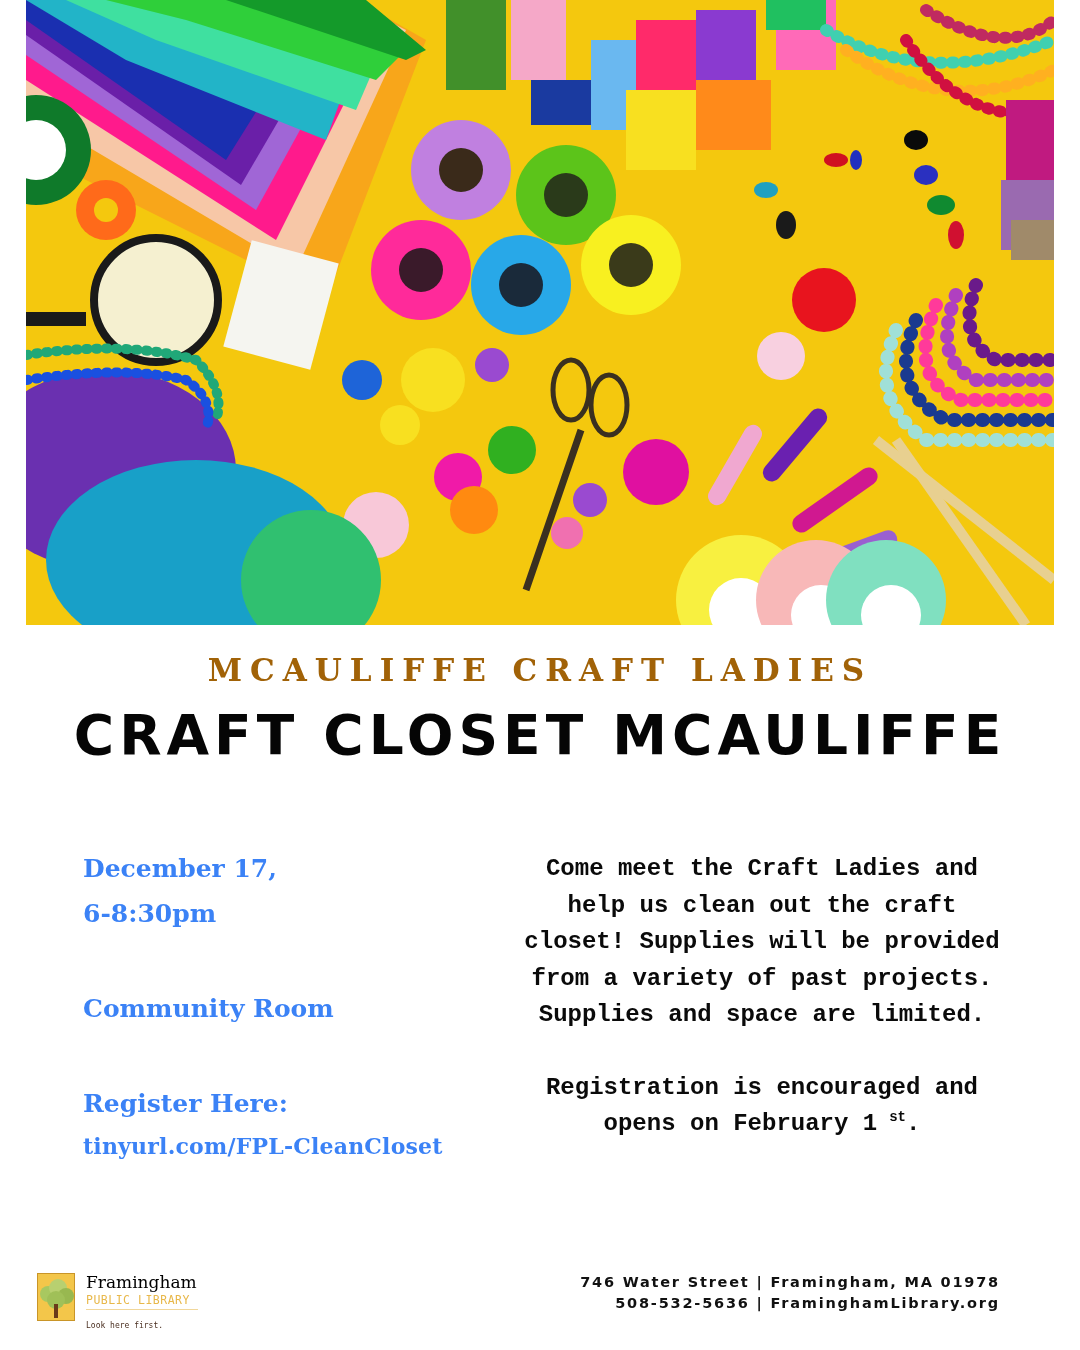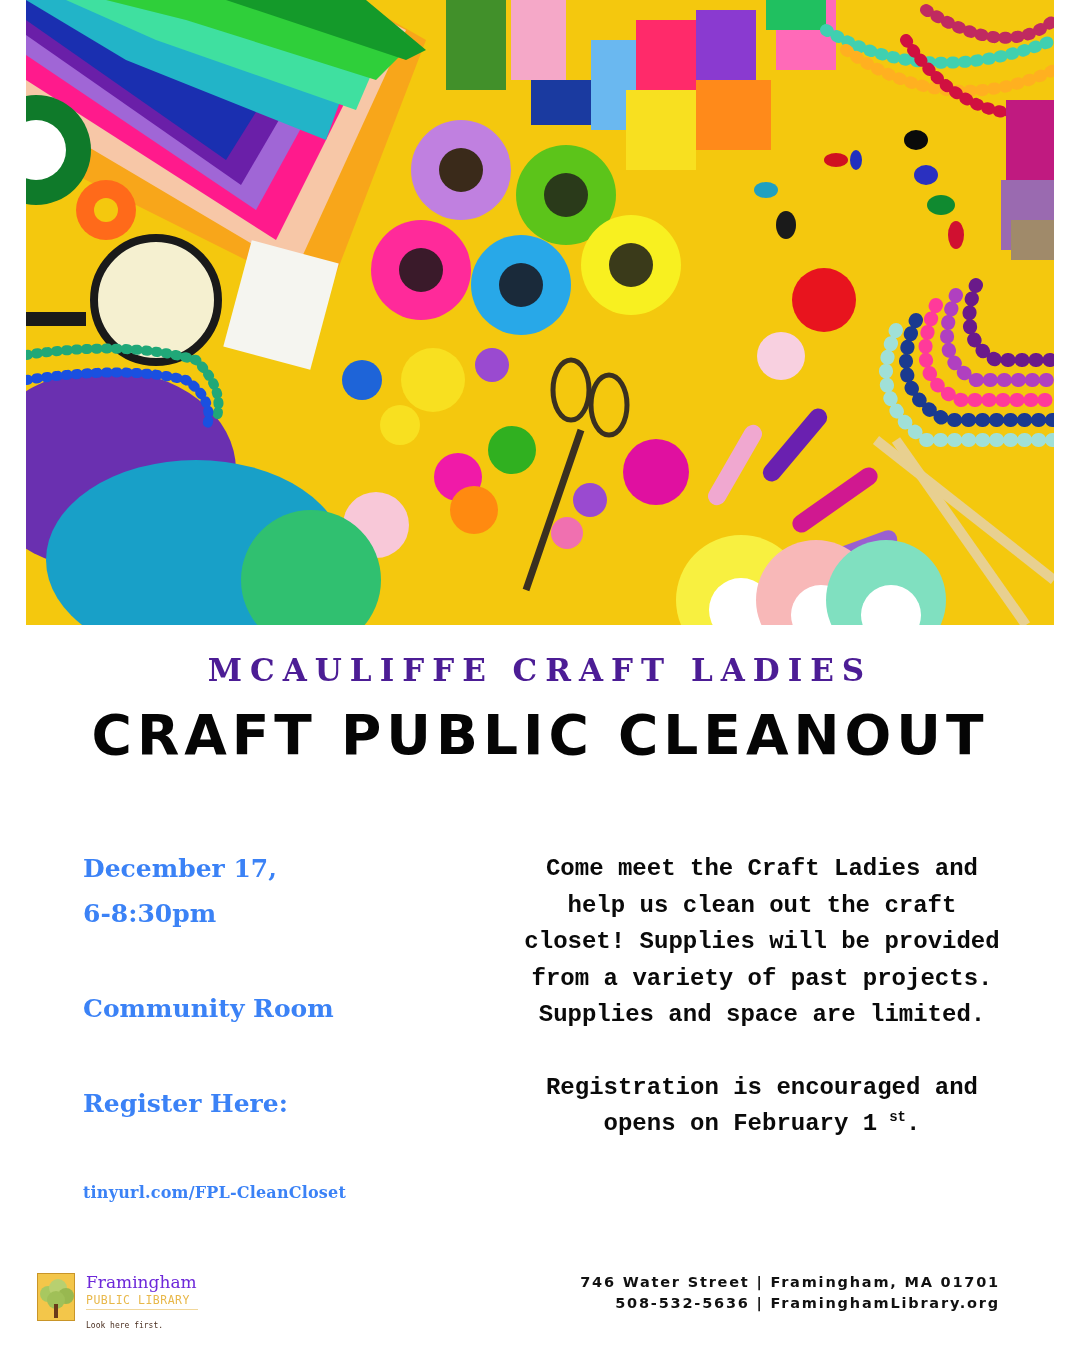--- a/index.html
+++ b/index.html
@@ -2,36 +2,36 @@
 <html><head>
   <meta charset="utf-8">
   <style>
     html, body { margin: 0; padding: 0; }
     body { width: 1080px; height: 1350px; background: #ffffff; position: relative; overflow: hidden; font-family: "DejaVu Sans", sans-serif; color: #0a0a0a; }
 
     
     .hero { position: absolute; left: 26px; top: 0; width: 1028px; height: 625px; overflow: hidden; background: #f4c80e; }
     .hero svg { position: absolute; left: 0; top: 0; width: 1028px; height: 625px; }
 
-    .subtitle { position: absolute; left: 0; right: 0; top: 652px; text-align: center; font-family: "DejaVu Serif", serif; font-weight: 900; font-size: 31px; letter-spacing: 8px; color: #4c1d95; }
+    .subtitle { position: absolute; left: 0; right: 0; top: 652px; text-align: center; font-family: "DejaVu Serif", serif; font-weight: 900; font-size: 31px; letter-spacing: 8px; color: #a16207; }
     .title { position: absolute; left: 0; right: 0; top: 703px; text-align: center; font-family: "DejaVu Sans", sans-serif; font-weight: 900; font-size: 55px; letter-spacing: 5px; color: #050505; }
 
     .left-col { position: absolute; left: 83px; top: 846px; width: 420px; font-family: "DejaVu Serif", serif; font-weight: 700; color: #3b82f6; }
     .left-col .line { font-size: 25px; line-height: 45px; white-space: nowrap; }
     .left-col .gap { height: 50px; }
-    .left-col .url { font-size: 16px; line-height: 40px; letter-spacing: 0.2px; margin-top: 47px; }
+    .left-col .url { font-size: 22px; line-height: 40px; letter-spacing: 0.2px; }
 
     .right-col { position: absolute; left: 522px; top: 851px; width: 480px; text-align: center; font-family: Liberation Mono, monospace; font-weight: 700; font-size: 24px; line-height: 36.5px; color: #0a0a0a; }
     .right-col p { margin: 0; }
     .right-col .gap { height: 36px; }
     .right-col sup { font-size: 14px; line-height: 0; margin-left: 12px; }
 
     .logo { position: absolute; left: 37px; top: 1272px; width: 165px; height: 50px; }
     .logo .mark { position: absolute; left: 0; top: 1px; width: 36px; height: 46px; background: #f0c040; border: 1px solid #c99528; }
-    .logo .name { position: absolute; left: 49px; top: 0; font-family: "DejaVu Serif", serif; font-size: 17px; color: #6d28d9; white-space: nowrap; }
+    .logo .name { position: absolute; left: 49px; top: 0; font-family: "DejaVu Serif", serif; font-size: 17px; color: #000000; white-space: nowrap; }
     .logo .sub { position: absolute; left: 49px; top: 21px; font-family: "DejaVu Sans Mono", monospace; font-size: 11.5px; color: #e8b84a; letter-spacing: 0.5px; white-space: nowrap; text-align: right; }
     .logo .rule { position: absolute; left: 49px; top: 37px; width: 112px; height: 1px; background: #f1d79a; }
     .logo .tag { position: absolute; left: 49px; top: 49px; font-family: "DejaVu Sans Mono", monospace; font-size: 8px; color: #4a2f20; white-space: nowrap; }
 
     .contact { position: absolute; right: 80px; top: 1272px; text-align: right; font-family: "DejaVu Sans", sans-serif; font-weight: 700; font-size: 14.5px; letter-spacing: 1.8px; line-height: 21px; color: #111; }
   </style>
 </head>
 <body>
 
 <div class="hero">
@@ -151,21 +151,21 @@
     <ellipse cx="285" cy="580" rx="70" ry="70" fill="#30c070"></ellipse>
 
     <g fill="none" stroke-width="10" stroke-dasharray="2 8" stroke-linecap="round">
       <path d="M0,355 Q100,340 170,360 Q200,390 190,420" stroke="#20a878"></path>
       <path d="M0,380 Q100,365 160,380 Q190,400 180,430" stroke="#1a50e0"></path>
     </g>
   </svg>
 </div>
 
 <div class="subtitle">MCAULIFFE CRAFT LADIES</div>
-<div class="title">CRAFT PUBLIC CLEANOUT</div>
+<div class="title">CRAFT CLOSET MCAULIFFE</div>
 
 <div class="left-col">
   <div class="line">December 17,</div>
   <div class="line">6-8:30pm</div>
   <div class="gap"></div>
   <div class="line">Community Room</div>
   <div class="gap"></div>
   <div class="line">Register Here:</div>
   <div class="url">tinyurl.com/FPL-CleanCloset</div>
 </div>
@@ -187,15 +187,15 @@
       <rect x="16" y="30" width="4" height="14" fill="#6a3a1a"></rect>
     </svg>
   </div>
   <div class="name">Framingham</div>
   <div class="sub">PUBLIC LIBRARY</div>
   <div class="rule"></div>
   <div class="tag">Look here first.</div>
 </div>
 
 <div class="contact">
-  <div>746 Water Street | Framingham, MA 01701</div>
+  <div>746 Water Street | Framingham, MA 01978</div>
   <div>508-532-5636 | FraminghamLibrary.org</div>
 </div>
 
 </body></html>

